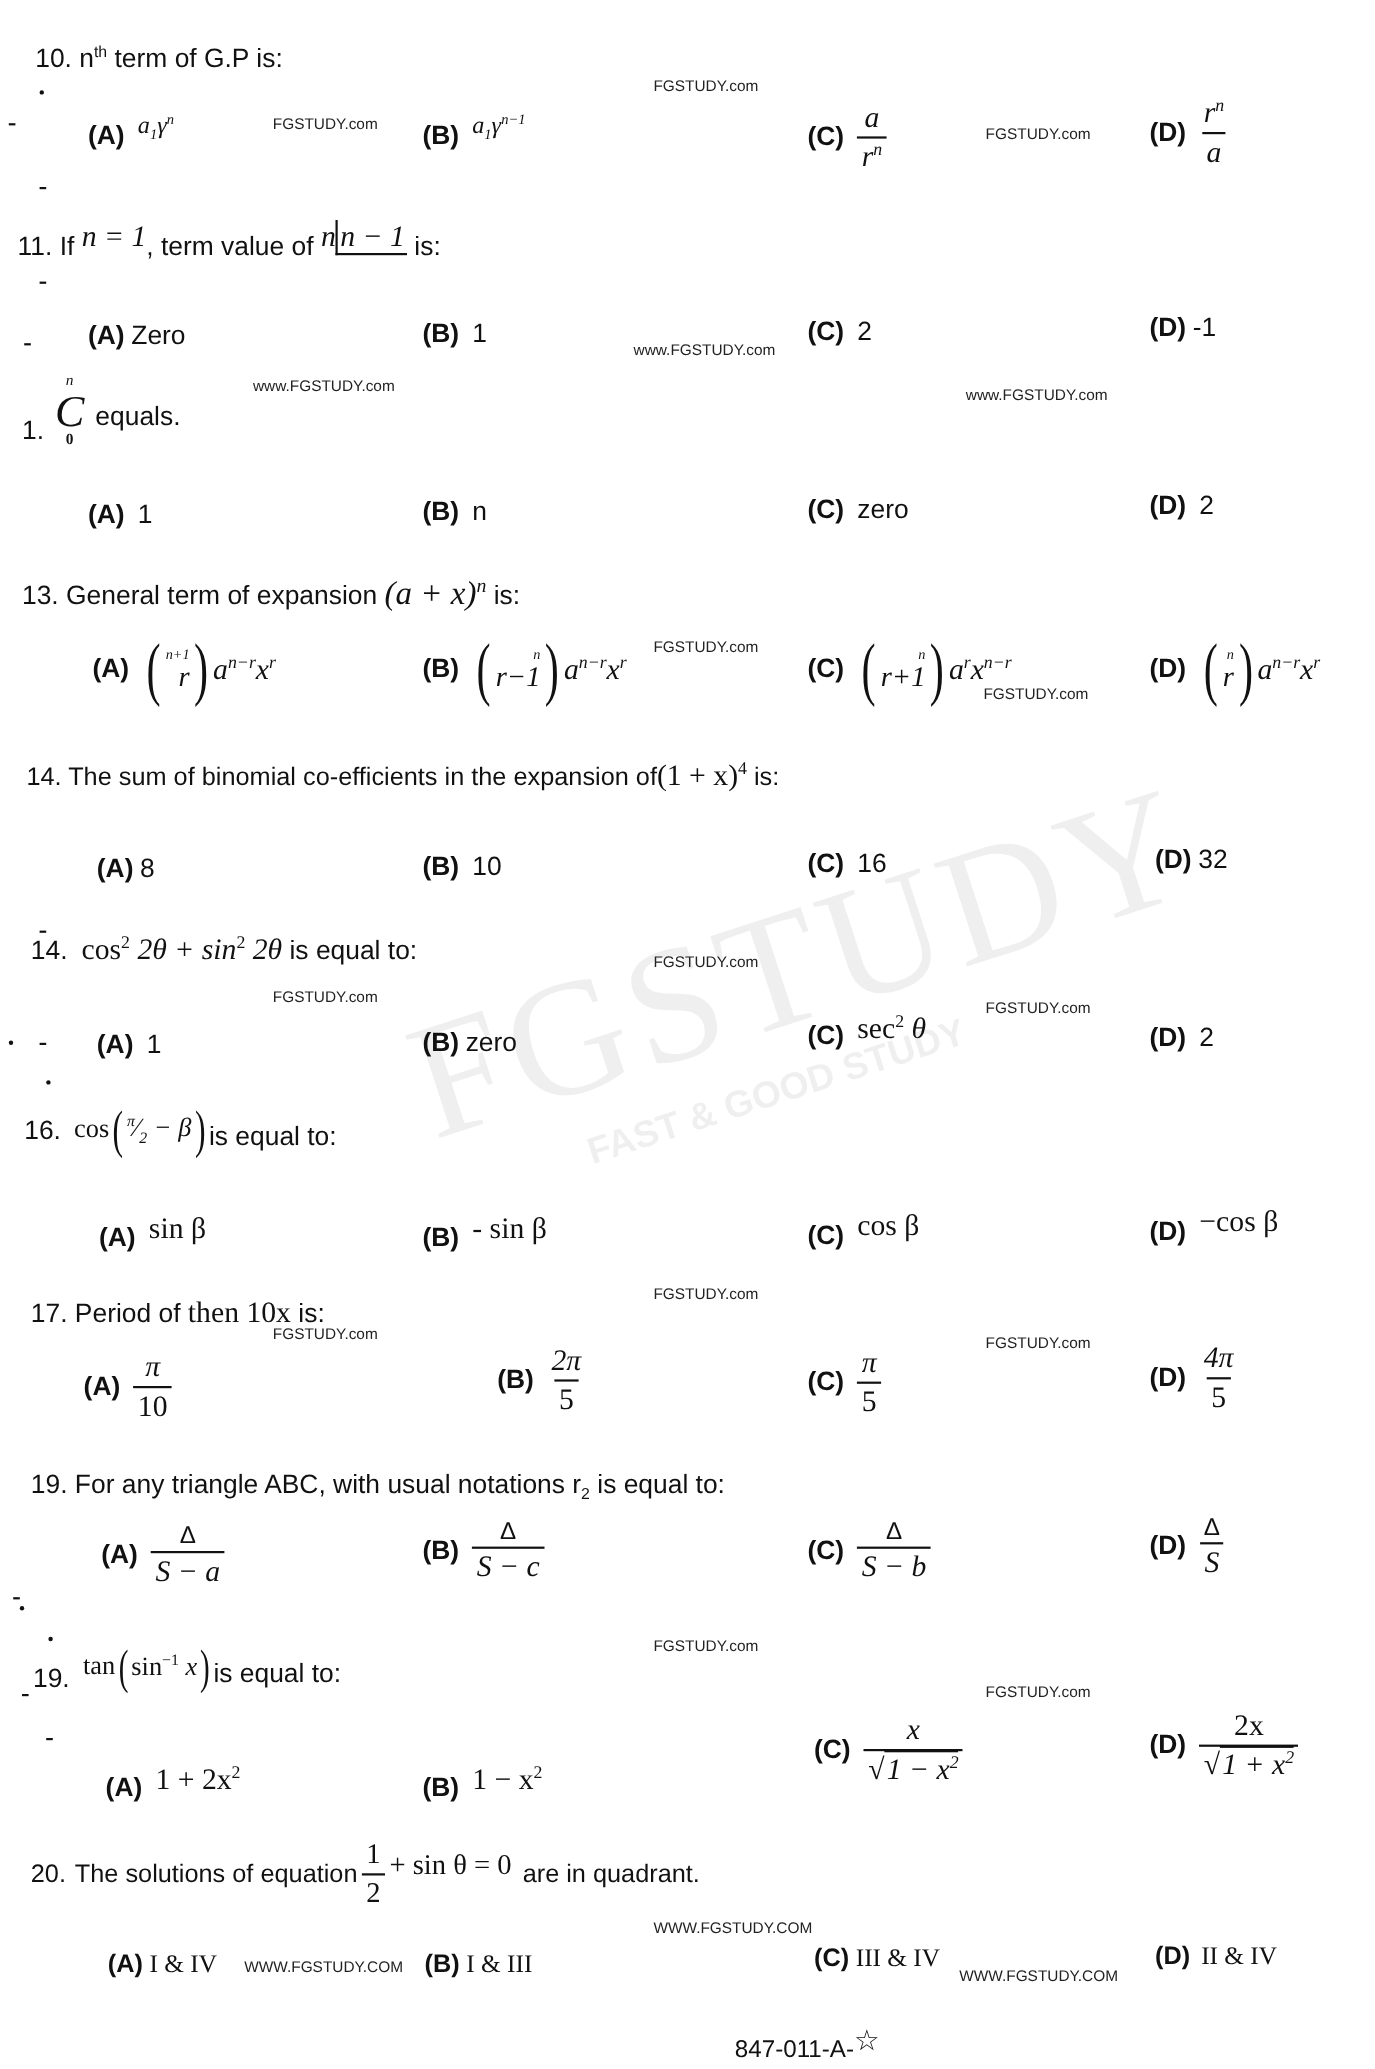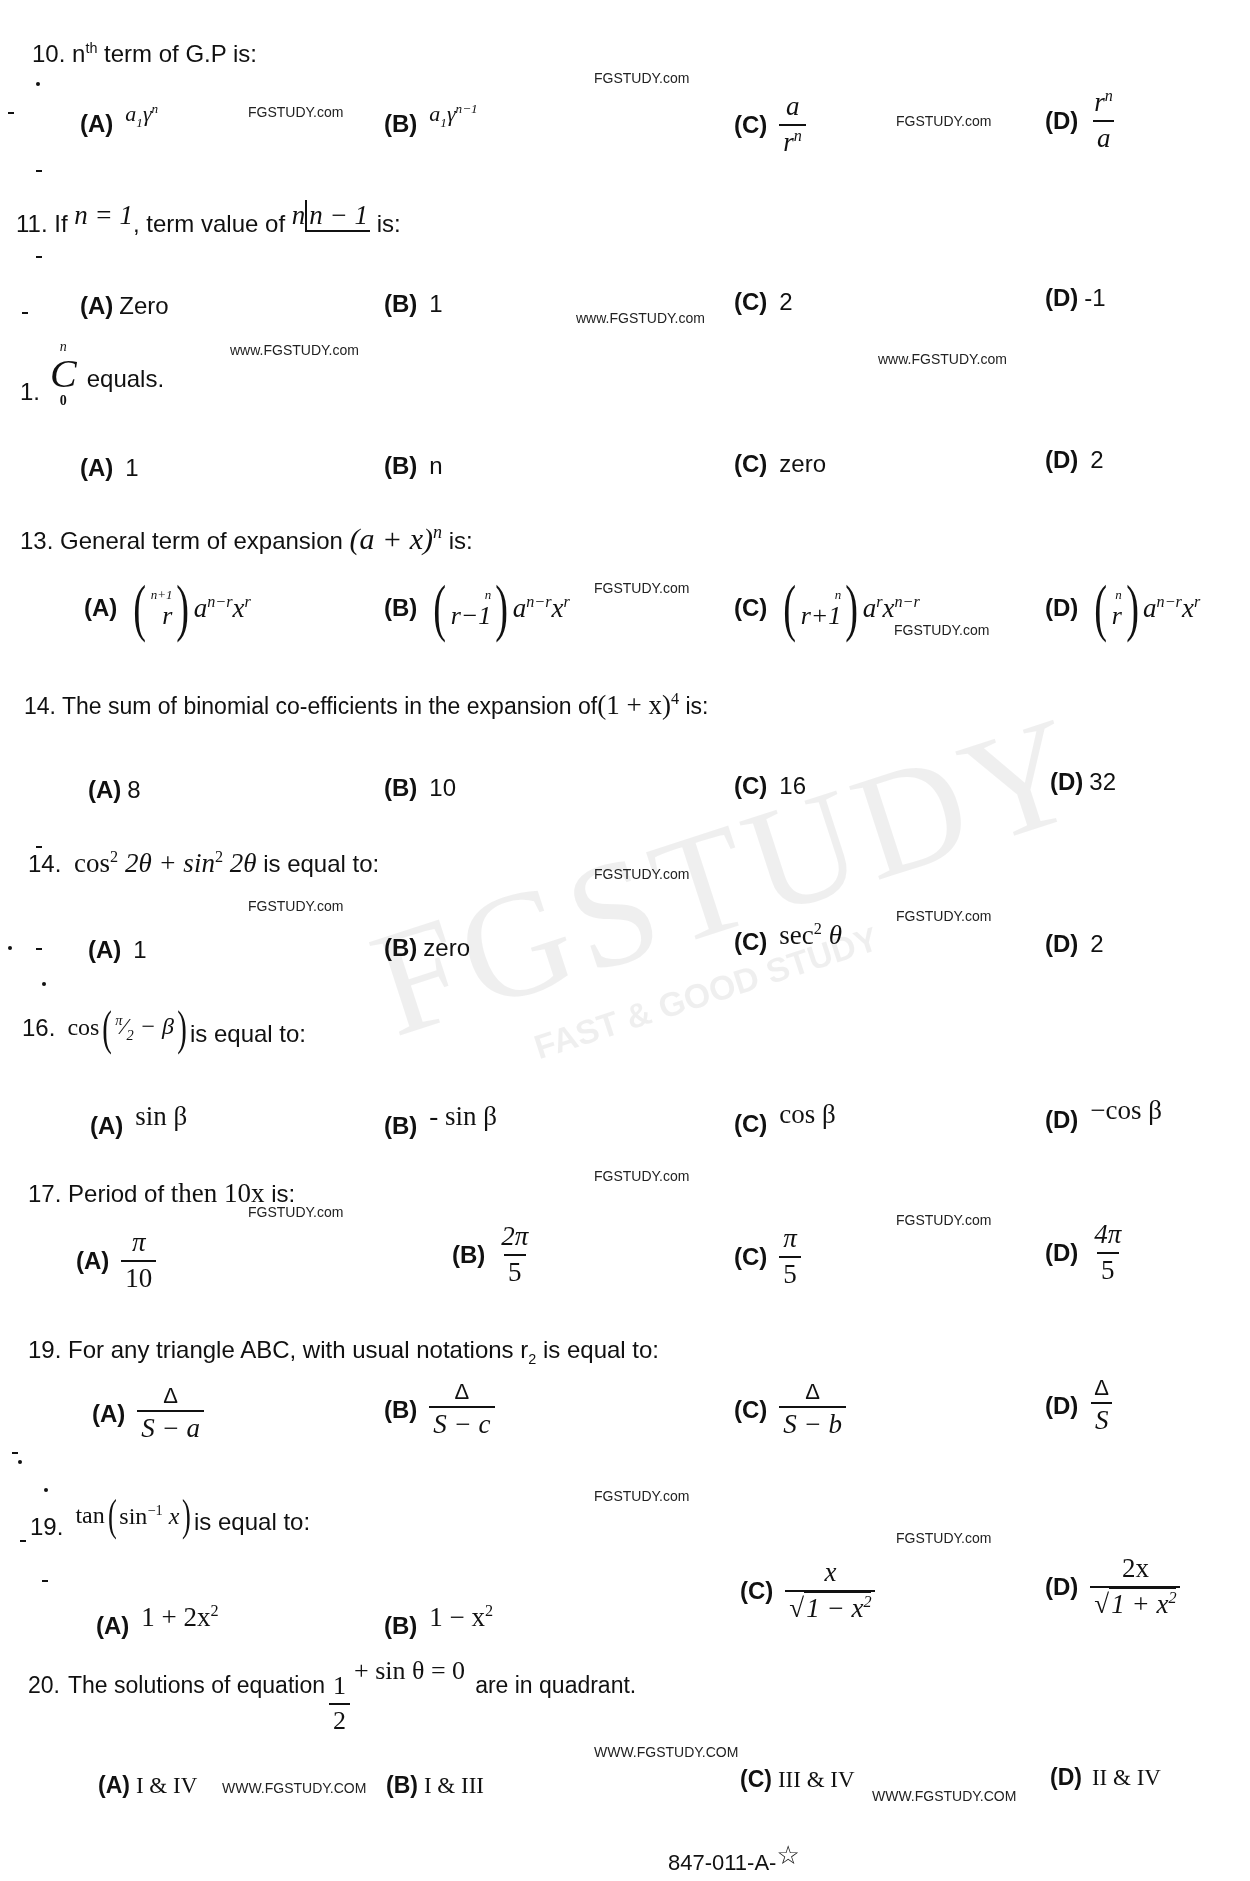--- a/index.html
+++ b/index.html
@@ -364,21 +364,21 @@
     </span>
   </div>
 <div class="abs opt" style="left:1045px;top:1554px">
     <span class="lbl">(D)</span>
     <span class="frac">
       <span class="num" style="font-style:normal">2x</span>
       <span class="den" style="border-top:2px solid #111">√<span class="sqrt"><span>1 + x</span><sup>2</sup></span></span>
     </span>
   </div>
 
-<div class="abs q" style="left:28px;top:1672px;display:flex;font-size:23px">
+<div class="abs q" style="left:28px;top:1672px;display:flex;align-items:center;font-size:23px">
   <span style="margin-right:8px">20.</span>
   <span>The solutions of equation </span>
   <span class="frac" style="font-style:normal;font-size:26px;margin:0 4px">
       <span class="num">1</span>
       <span class="den">2</span>
     </span>
   <span class="math" style="font-style:normal;font-size:26px;margin-top:-16px">+ sin θ = 0</span>
   <span style="margin-left:10px"> are in quadrant.</span>
 </div>
 <div class="abs opt" style="left:98px;top:1772px;font-size:23px">

